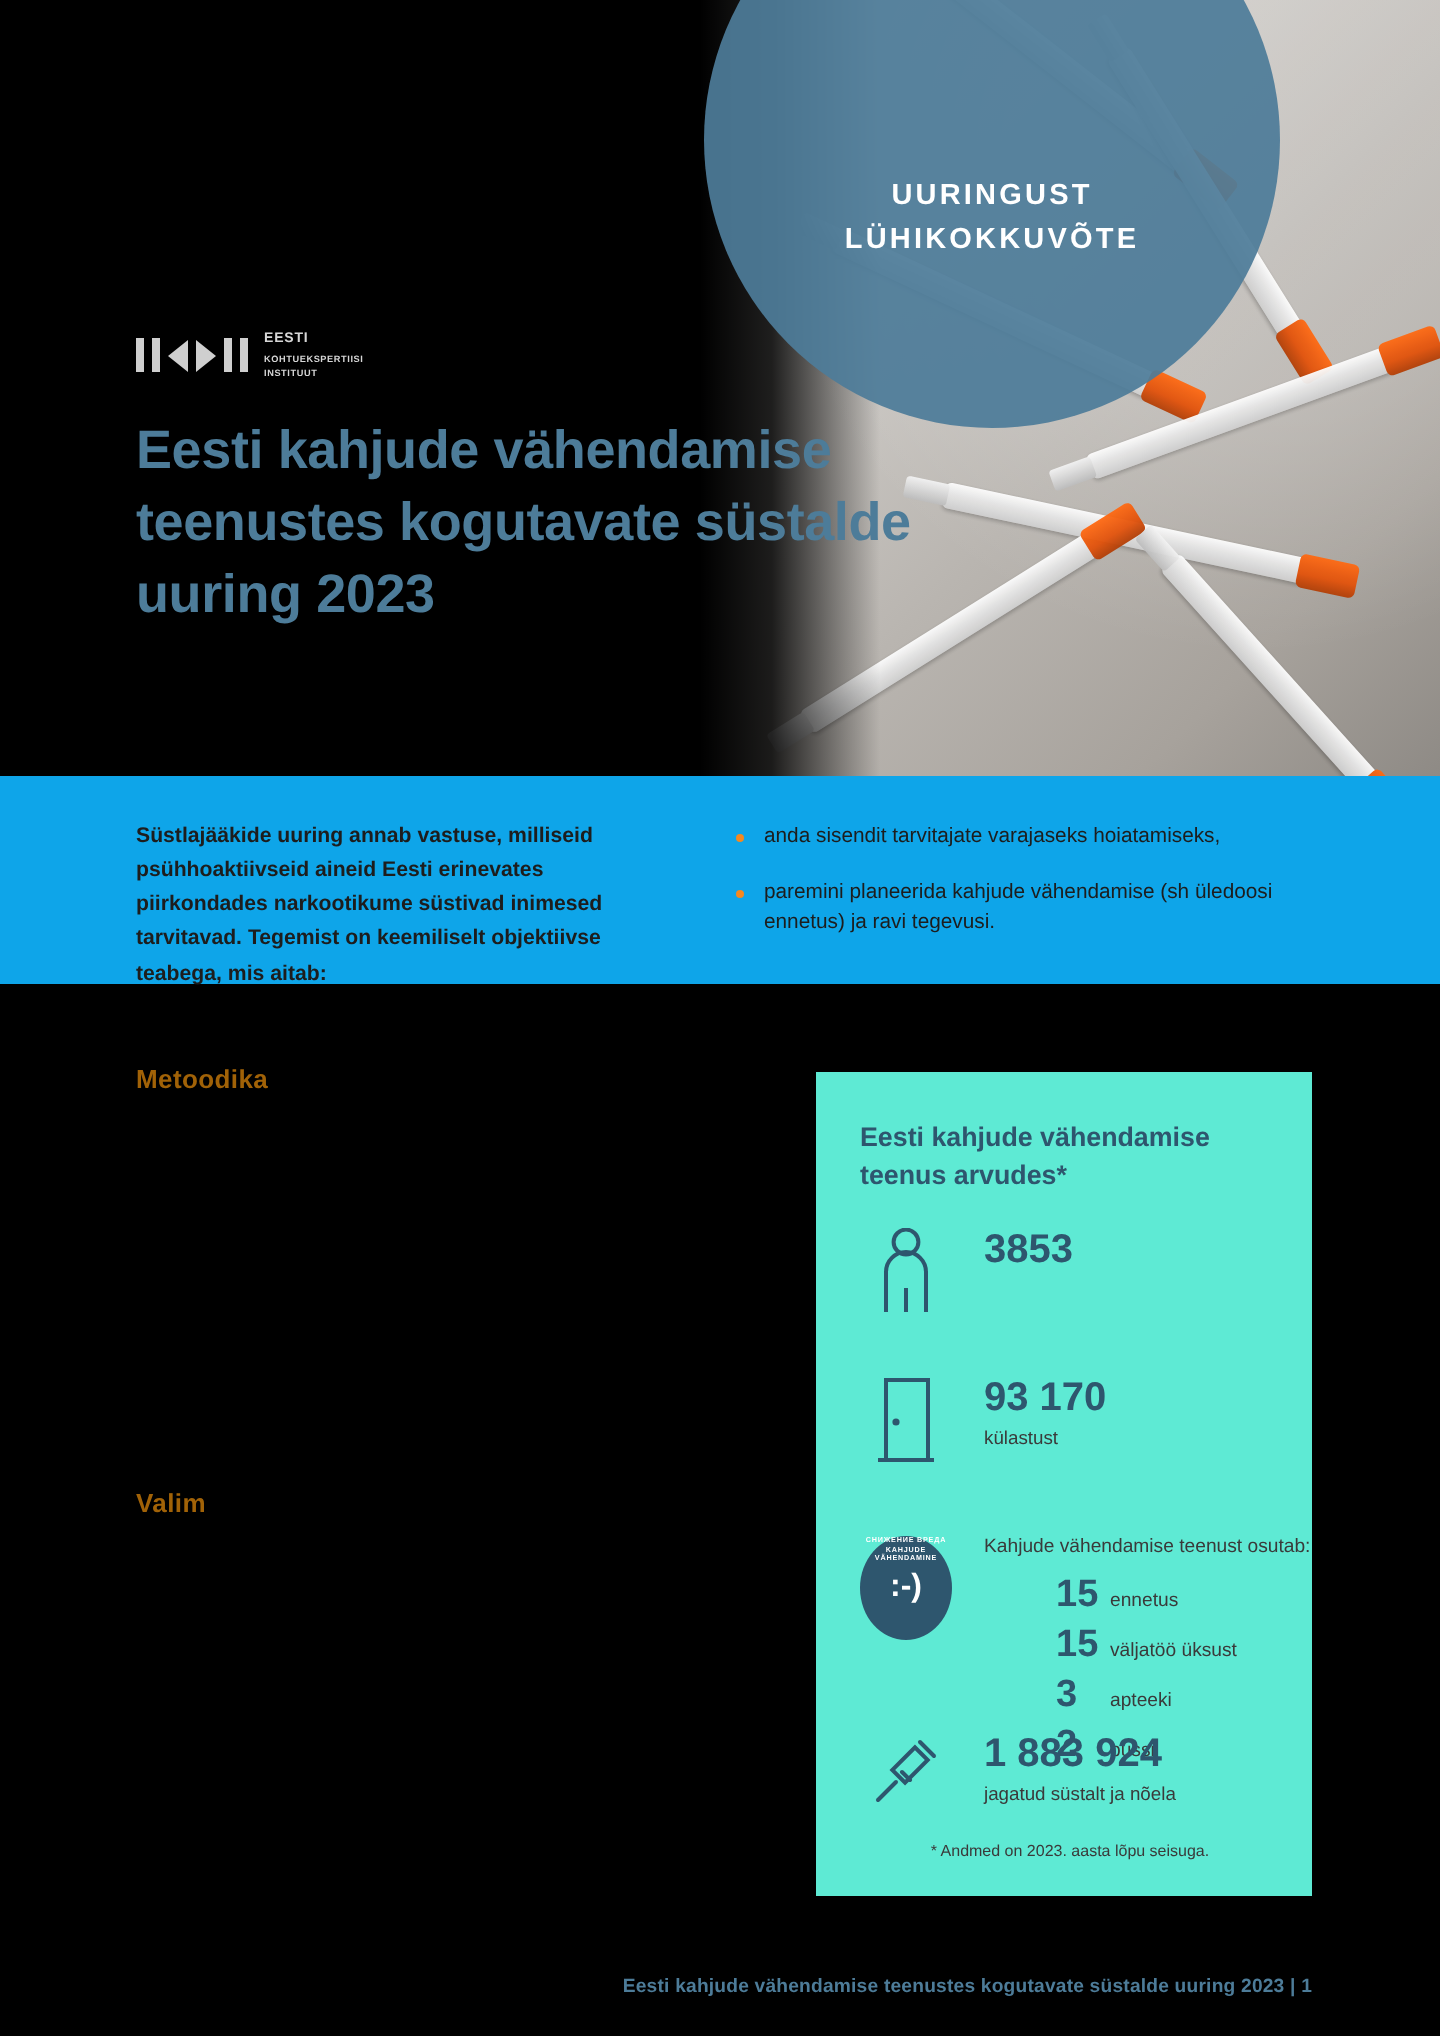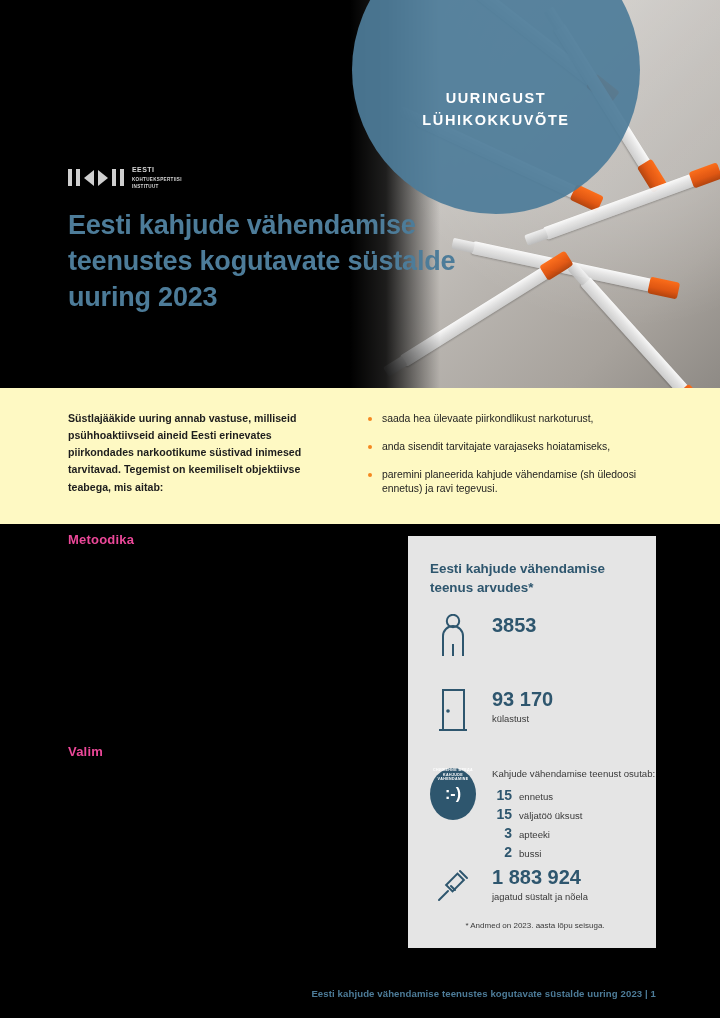--- a/index.html
+++ b/index.html
@@ -170,22 +170,22 @@
     font-weight: bold;
     line-height: 1.33;
     letter-spacing: -0.2px;
   }
 
   
   .intro {
     position: absolute;
     left: 0; top: 388px;
     width: 720px;
-    height: 136px;
-    background: #fef9c3;
+    height: 104px;
+    background: #0ea5e9;
   }
   .intro-left {
     position: absolute;
     left: 68px; top: 22px;
     width: 270px;
     font-size: 10.6px;
     line-height: 1.62;
     color: #1d1d1d;
     font-weight: bold;
   }
@@ -209,35 +209,35 @@
     left: 0; top: 5px;
     width: 4px; height: 4px;
     border-radius: 50%;
     background: #f5881f;
   }
 
   
   .sec-h {
     position: absolute;
     left: 68px;
-    color: #ec4899;
+    color: #a16207;
     font-weight: bold;
     font-size: 13px;
     letter-spacing: 0.2px;
   }
   .sec-metoodika { top: 532px; }
   .sec-valim { top: 744px; }
 
   
   .card {
     position: absolute;
     left: 408px; top: 536px;
     width: 248px;
     height: 412px;
-    background: #e5e5e5;
+    background: #5eead4;
   }
   .card-title {
     position: absolute;
     left: 22px; top: 24px;
     width: 210px;
     color: #2e566e;
     font-size: 13.4px;
     font-weight: bold;
     line-height: 1.38;
   }
@@ -279,24 +279,25 @@
     margin-bottom: 6px;
   }
   .svc-row {
     display: flex;
     align-items: baseline;
     gap: 7px;
     margin-bottom: 3px;
   }
   .svc-row .n {
     color: #2e566e;
-    font-size: 14px;
+    font-size: 19px;
     font-weight: bold;
     width: 20px;
-    text-align: right;
+    text-align: left;
+    margin-left: 36px;
   }
   .svc-row .t {
     color: #3a3a3a;
     font-size: 9.6px;
   }
 
   .seal {
     width: 52px; height: 52px;
     border-radius: 50%;
     background: #2e566e;
@@ -426,21 +427,20 @@
         <div>INSTITUUT</div>
       </span>
     </div>
 
     <div class="title">Eesti kahjude vähendamise teenustes kogutavate süstalde uuring 2023</div>
   </div>
 
   <div class="intro">
     <div class="intro-left">Süstlajääkide uuring annab vastuse, milliseid psühhoaktiivseid aineid Eesti erinevates piirkondades narkootikume süstivad inimesed tarvitavad. Tegemist on keemiliselt objektiivse teabega, mis aitab:</div>
     <ul class="intro-right">
-      <li>saada hea ülevaate piirkondlikust narkoturust,</li>
       <li>anda sisendit tarvitajate varajaseks hoiatamiseks,</li>
       <li>paremini planeerida kahjude vähendamise (sh üledoosi ennetus) ja ravi tegevusi.</li>
     </ul>
   </div>
 
   <div class="sec-h sec-metoodika">Metoodika</div>
   <div class="sec-h sec-valim">Valim</div>
 
   <div class="card">
     <div class="card-title">Eesti kahjude vähendamise teenus arvudes*</div>

